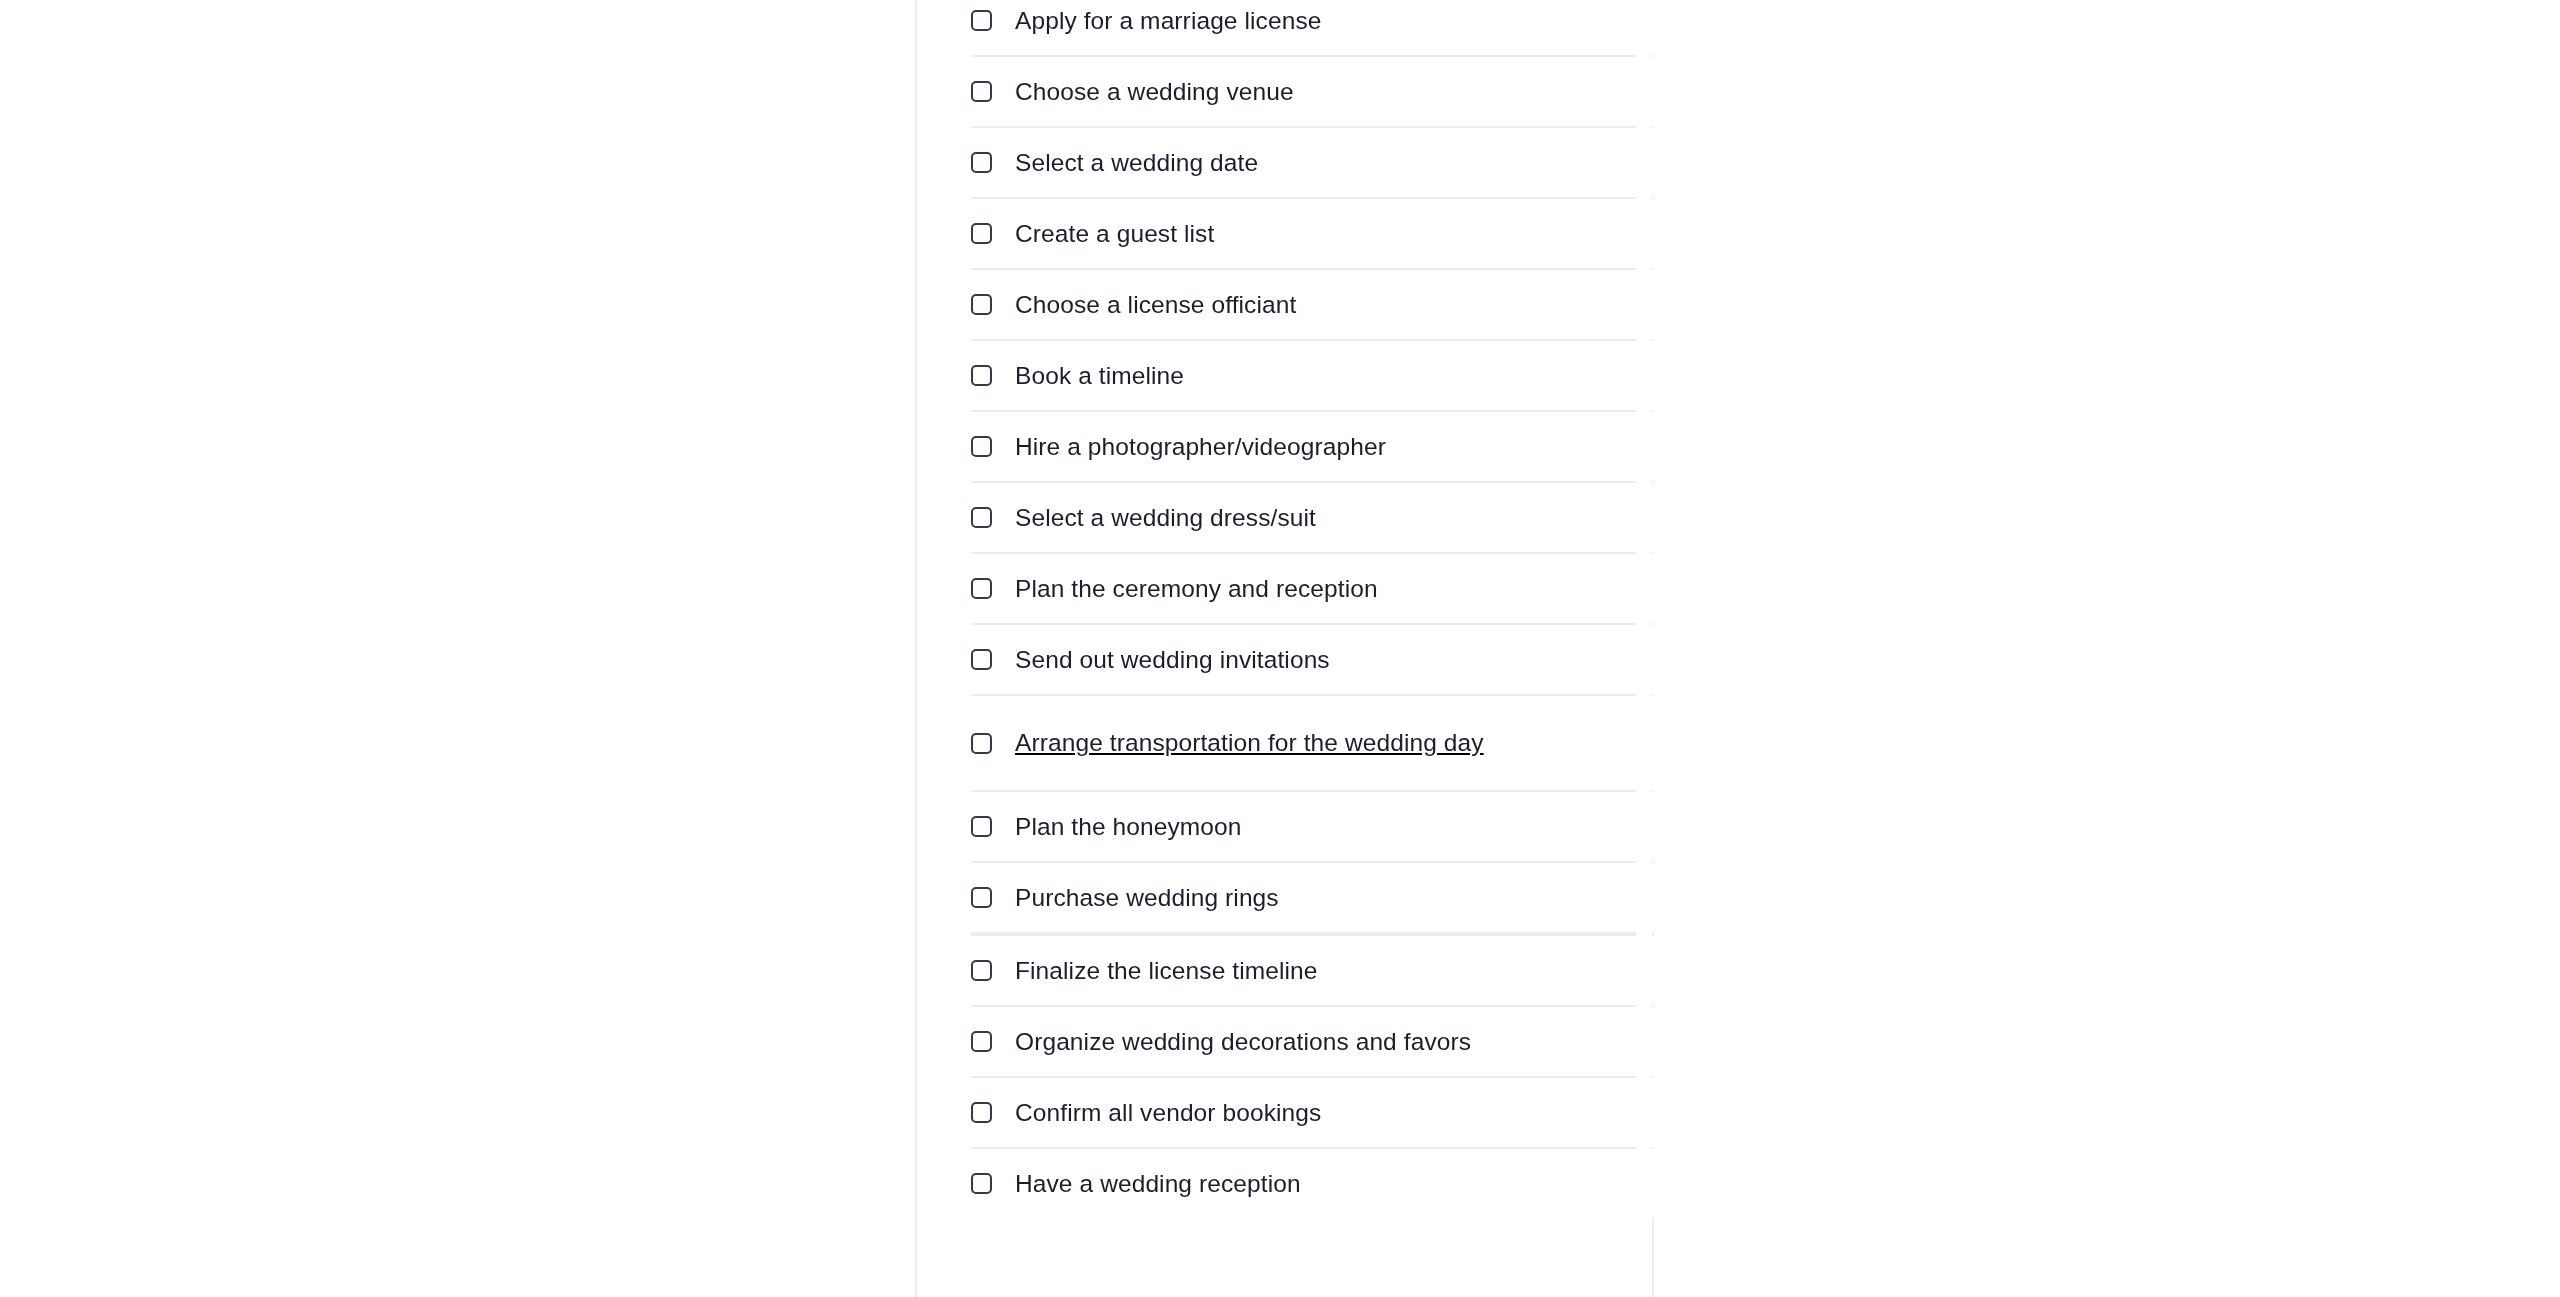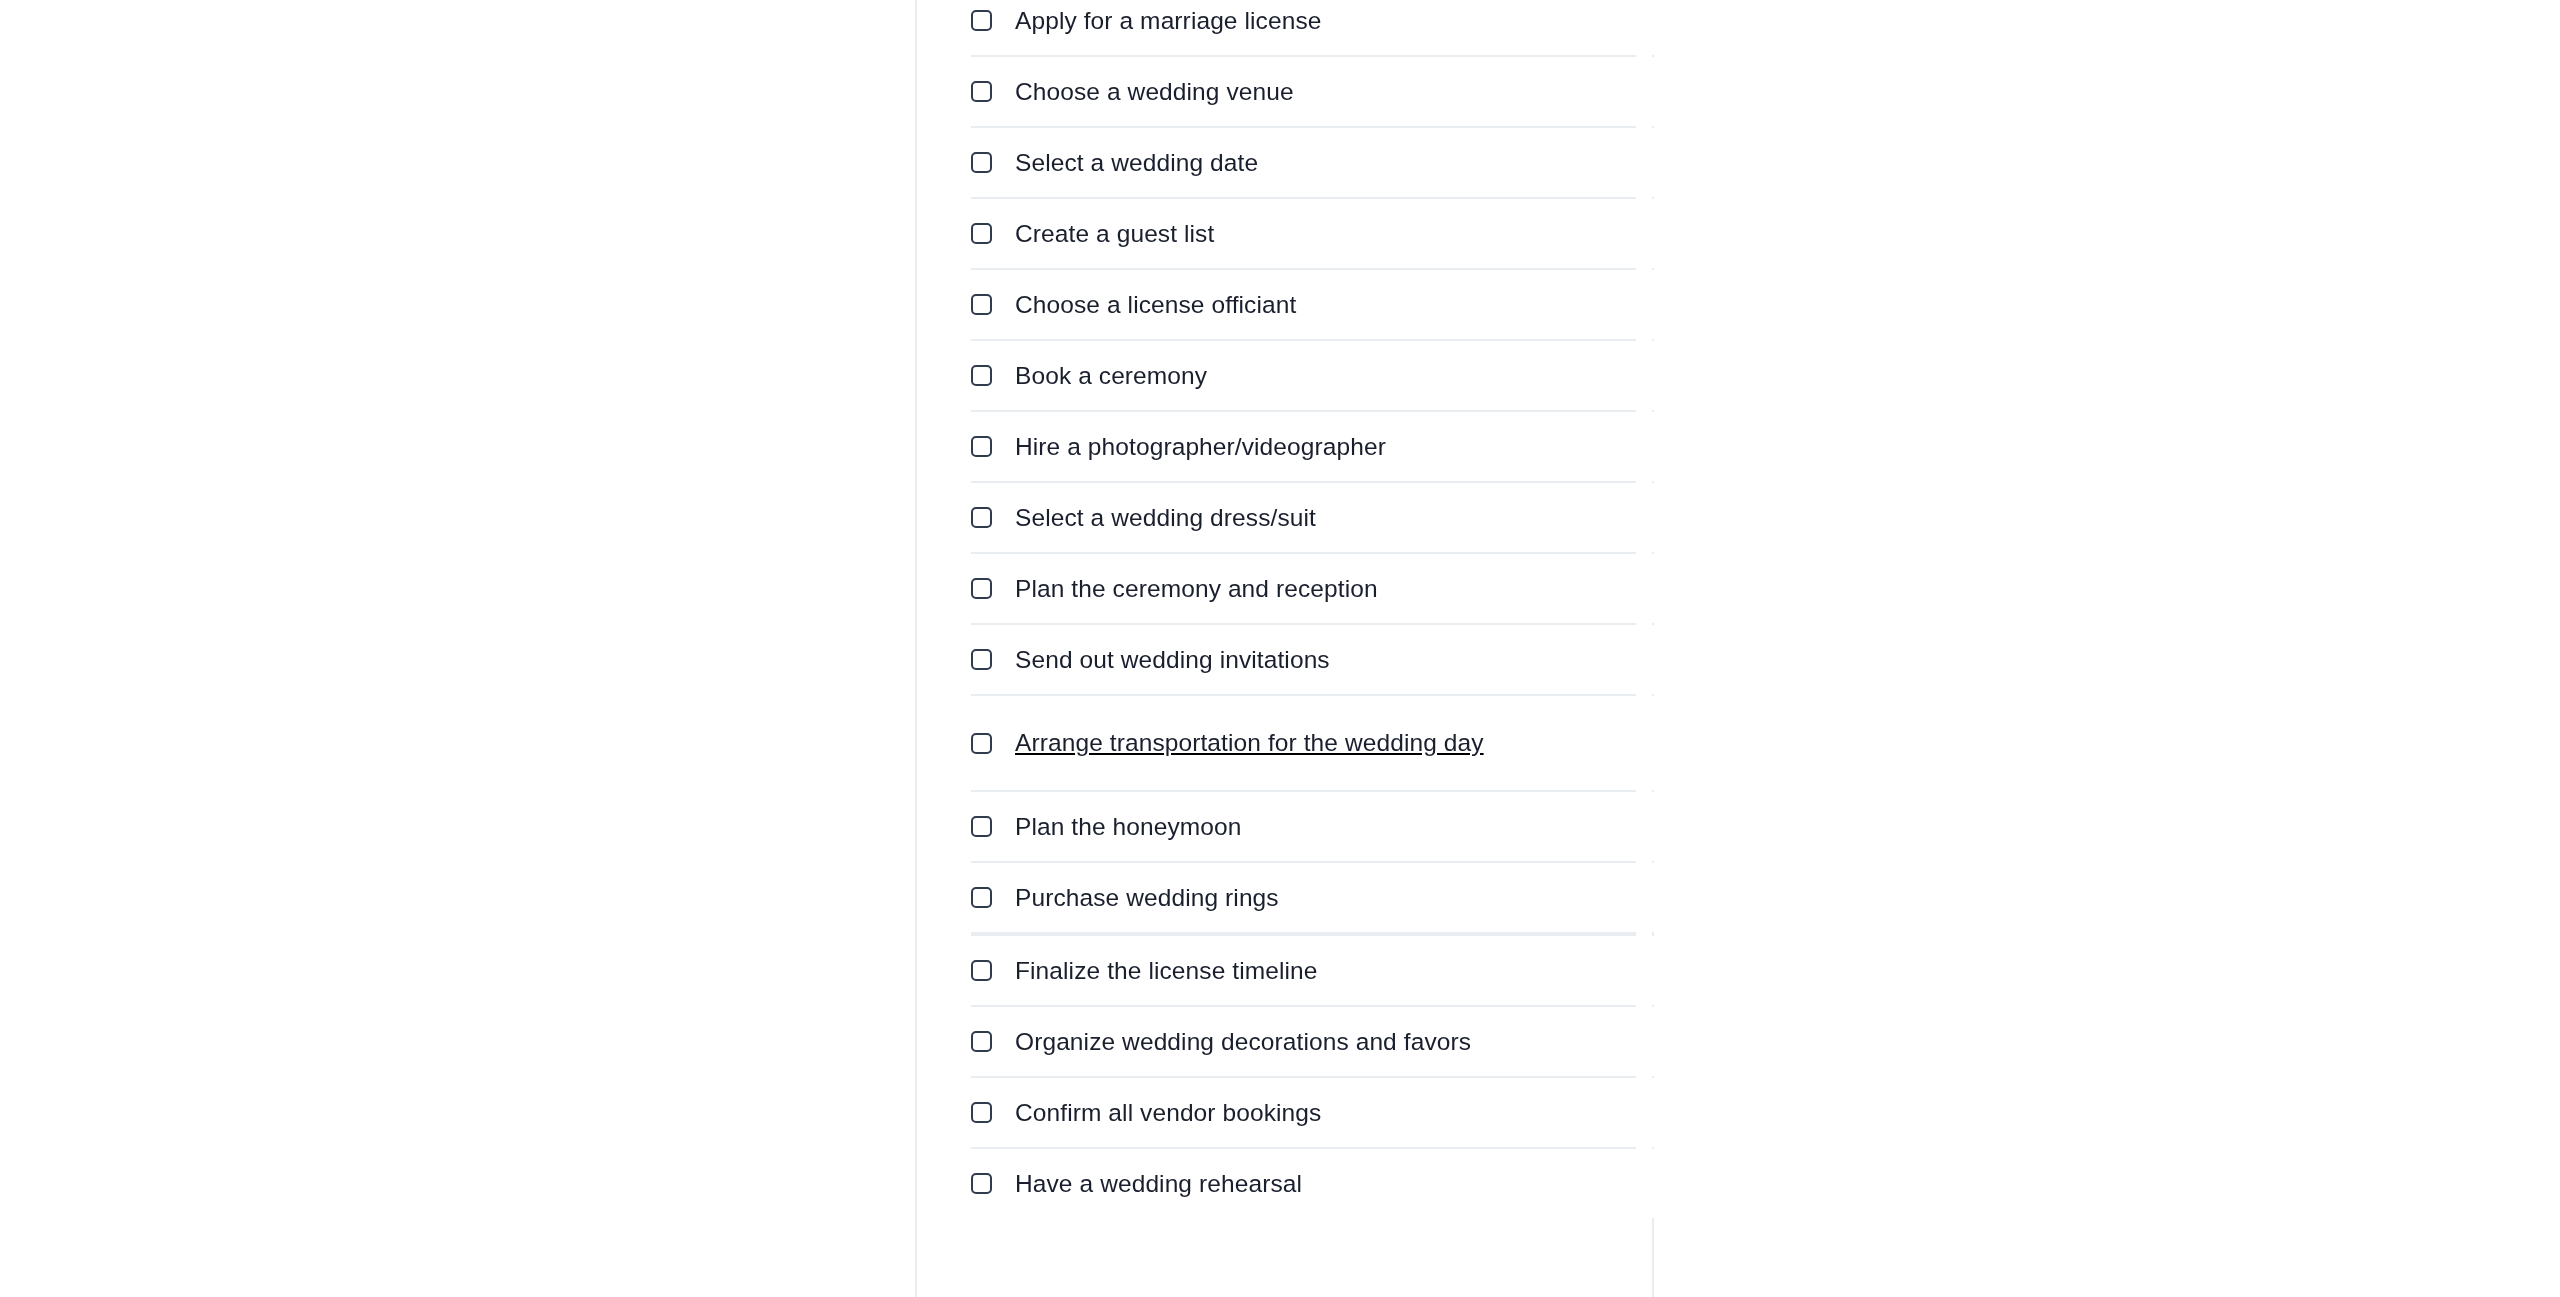--- a/index.html
+++ b/index.html
@@ -134,21 +134,21 @@
           <span class="task-label">Create a guest list</span>
         </li>
         <div class="row-divider"></div>
         <li class="task-row">
           <span class="checkbox"></span>
           <span class="task-label">Choose a license officiant</span>
         </li>
         <div class="row-divider"></div>
         <li class="task-row">
           <span class="checkbox"></span>
-          <span class="task-label">Book a ceremony</span>
+          <span class="task-label">Book a timeline</span>
         </li>
         <div class="row-divider"></div>
         <li class="task-row">
           <span class="checkbox"></span>
           <span class="task-label">Hire a photographer/videographer</span>
         </li>
         <div class="row-divider"></div>
         <li class="task-row">
           <span class="checkbox"></span>
           <span class="task-label">Select a wedding dress/suit</span>
@@ -190,18 +190,18 @@
           <span class="task-label">Organize wedding decorations and favors</span>
         </li>
         <div class="row-divider"></div>
         <li class="task-row">
           <span class="checkbox"></span>
           <span class="task-label">Confirm all vendor bookings</span>
         </li>
         <div class="row-divider"></div>
         <li class="task-row">
           <span class="checkbox"></span>
-          <span class="task-label">Have a wedding rehearsal</span>
+          <span class="task-label">Have a wedding reception</span>
         </li>
       </ul>
   </div>
 
 </div>
 
 </body></html>

